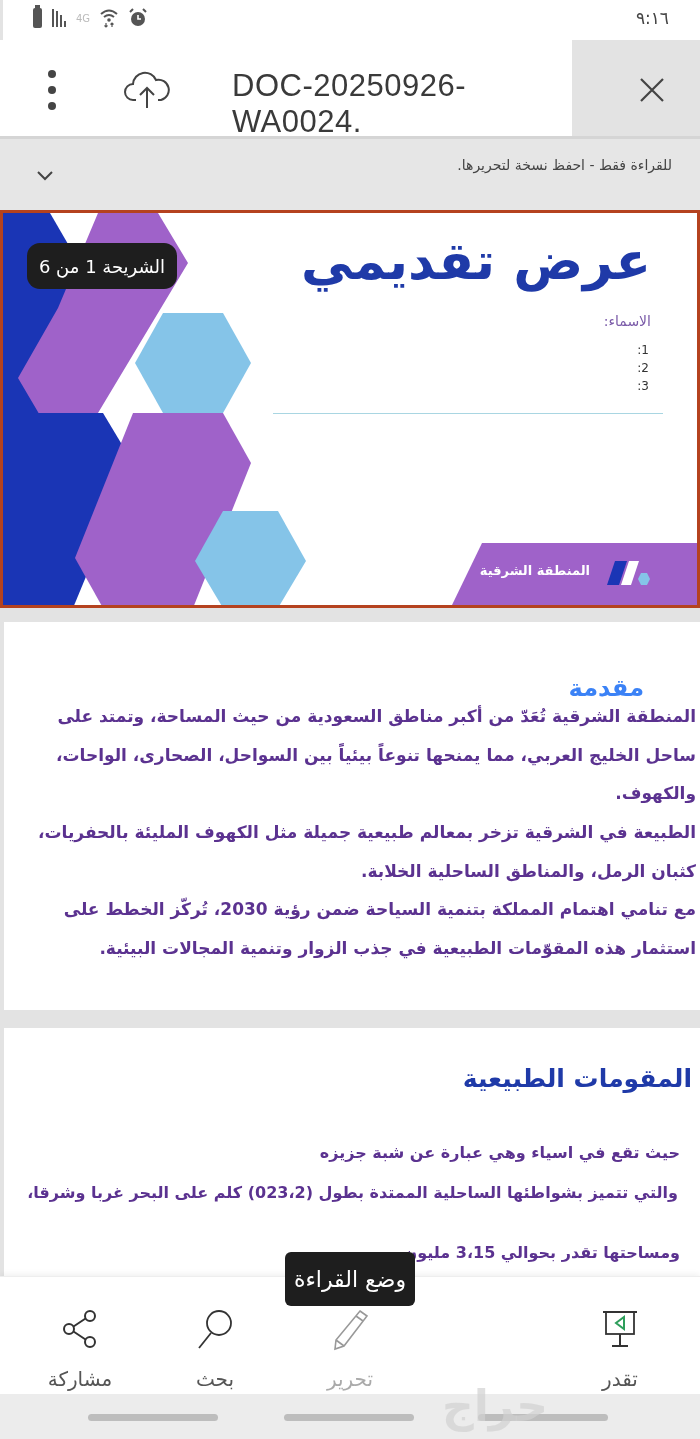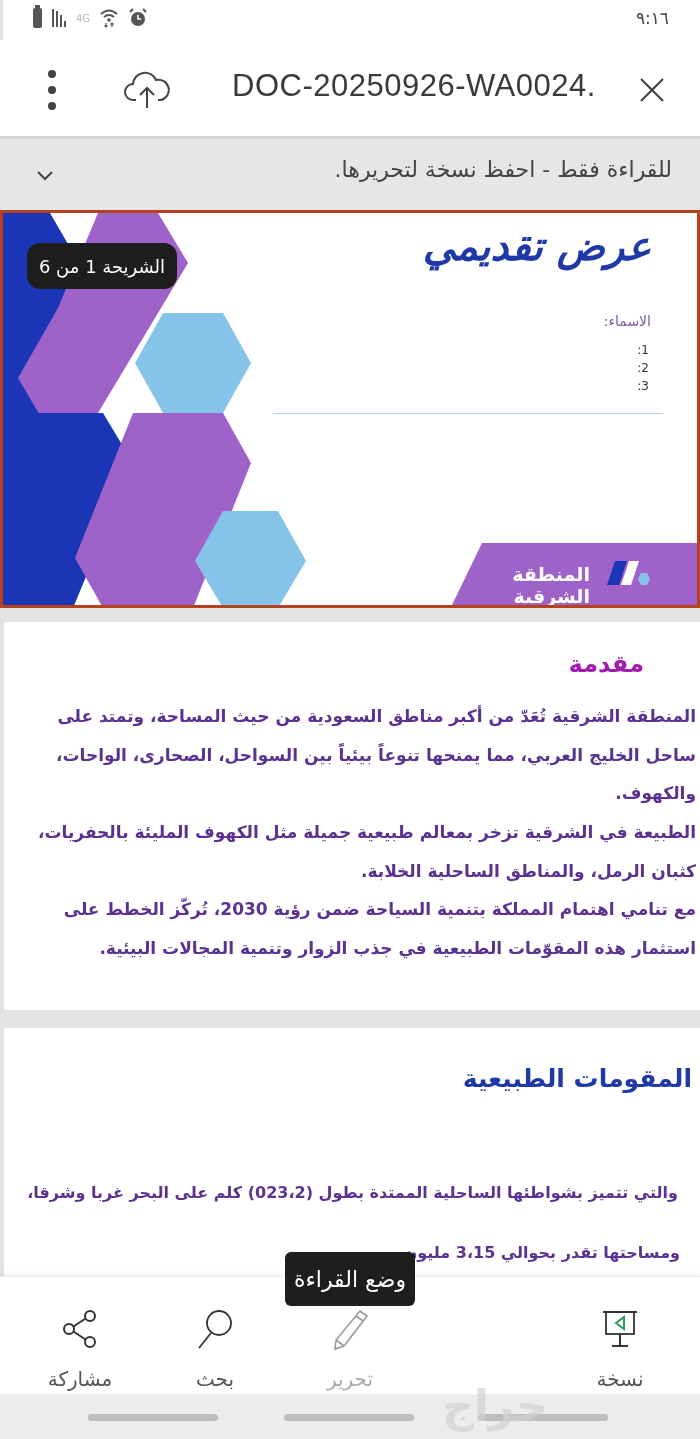--- a/index.html
+++ b/index.html
@@ -5,44 +5,44 @@
   * { box-sizing: border-box; margin: 0; padding: 0; }
   html, body { width: 700px; height: 1439px; overflow: hidden; background: #e3e3e3; font-family: "DejaVu Sans", sans-serif; }
   .status-bar { position: absolute; top: 0; left: 3px; width: 700px; height: 40px; background: #fff; }
   .status-icons { position: absolute; left: 30px; top: 8px; display: flex; gap: 10px; align-items: center; color: #555; font-size: 14px; }
   .battery { width: 9px; height: 20px; background: #555; border-radius: 2px; position: relative; }
   .battery::before { content: ""; position: absolute; top: -3px; left: 2px; width: 5px; height: 3px; background: #555; }
   .signal { display: flex; align-items: flex-end; gap: 2px; height: 18px; }
   .signal span { width: 2px; background: #555; }
   .status-time { position: absolute; right: 34px; top: 8px; font-size: 17px; color: #444; font-family: "DejaVu Sans", sans-serif; }
 
-  .app-header { position: absolute; top: 40px; left: 0; width: 700px; height: 96px; background: #fff; }
+  .app-header { position: absolute; top: 40px; left: 0; width: 572px; height: 96px; background: #fff; }
   .kebab { position: absolute; left: 44px; top: 30px; width: 16px; height: 40px; display: flex; flex-direction: column; justify-content: space-between; align-items: center; cursor: pointer; }
   .kebab span { width: 8px; height: 8px; border-radius: 50%; background: #444; }
   .cloud { position: absolute; left: 124px; top: 30px; width: 46px; height: 40px; cursor: pointer; }
   .doc-title { position: absolute; left: 232px; top: 28px; font-size: 31px; color: #3a3a3a; font-family: "Liberation Sans", sans-serif; letter-spacing: 0.5px; }
   .close-btn { position: absolute; left: 636px; top: 34px; width: 32px; height: 32px; cursor: pointer; }
 
   .banner { position: absolute; top: 136px; left: 0; width: 700px; height: 74px; background: #e6e6e6; border-top: 3px solid #d5d5d5; }
-  .banner-text { position: absolute; right: 28px; top: 18px; font-size: 22px; color: #444; direction: rtl; font-family: "DejaVu Sans", sans-serif; }
+  .banner-text { position: absolute; right: 28px; top: 18px; font-size: 14px; color: #444; direction: rtl; font-family: "DejaVu Sans", sans-serif; }
   .banner-chevron { position: absolute; left: 34px; top: 26px; width: 22px; height: 22px; cursor: pointer; }
 
   .slide1 { position: absolute; top: 210px; left: 0; width: 700px; height: 398px; background: #fff; border: 3px solid #b5421f; overflow: hidden; cursor: pointer; }
   .slide1 svg.hexes { position: absolute; left: 0; top: 0; }
   .slide-counter { position: absolute; left: 24px; top: 30px; width: 150px; height: 46px; background: #1e1e1e; border-radius: 13px; color: #fff; font-size: 18px; display: flex; align-items: center; justify-content: center; direction: rtl; }
-  .slide-title { position: absolute; right: 46px; top: 10px; font-size: 40px; font-weight: bold; color: #1f3aa8; direction: rtl; font-family: "DejaVu Sans", sans-serif; font-style: italic; }
+  .slide-title { position: absolute; right: 46px; top: 18px; font-size: 52px; font-weight: bold; color: #1f3aa8; direction: rtl; font-family: "DejaVu Sans", sans-serif; }
   .names-label { position: absolute; right: 46px; top: 100px; font-size: 14px; color: #7a5aa8; direction: rtl; }
   .names-list { position: absolute; right: 48px; top: 128px; font-size: 12px; color: #333; line-height: 18px; text-align: right; }
   .slide-divider { position: absolute; left: 270px; top: 200px; width: 390px; height: 1px; background: #a9d6e2; }
   .slide-footer { position: absolute; right: 0; top: 330px; width: 245px; height: 62px; background: #9f62c9; clip-path: polygon(30px 0, 100% 0, 100% 100%, 0 100%); }
-  .footer-text { position: absolute; right: 107px; top: 20px; color: #fff; font-size: 19px; font-weight: bold; direction: rtl; }
+  .footer-text { position: absolute; right: 107px; top: 20px; color: #fff; font-size: 13px; font-weight: bold; direction: rtl; }
   .footer-logo { position: absolute; right: 42px; top: 16px; }
 
   .slide2 { position: absolute; top: 622px; left: 4px; width: 696px; height: 388px; background: #fff; cursor: pointer; }
-  .sec-title { position: absolute; right: 56px; font-size: 24px; font-weight: bold; color: #a21caf; direction: rtl; }
+  .sec-title { position: absolute; right: 56px; font-size: 24px; font-weight: bold; color: #3b82f6; direction: rtl; margin-top: 24px; }
   .para { position: absolute; right: 4px; width: 660px; direction: rtl; text-align: right; font-size: 17px; font-weight: bold; color: #5b3290; line-height: 38.7px; }
 
   .slide3 { position: absolute; top: 1028px; left: 4px; width: 696px; height: 260px; background: #fff; cursor: pointer; }
   .sec-title2 { position: absolute; right: 8px; top: 36px; font-size: 25px; font-weight: bold; color: #1f3aa8; direction: rtl; }
   .line { position: absolute; direction: rtl; text-align: right; font-size: 16px; font-weight: bold; color: #5b3290; white-space: nowrap; }
 
   .tooltip { position: absolute; left: 285px; top: 1252px; width: 130px; height: 54px; background: #1e1e1e; color: #fff; font-size: 22px; display: flex; align-items: center; justify-content: center; border-radius: 6px; direction: rtl; z-index: 5; }
 
   .bottom-bar { position: absolute; top: 1276px; left: 0; width: 700px; height: 118px; background: #fff; border-top: 1px solid #eee; box-shadow: 0 -2px 6px rgba(0,0,0,0.06); }
   .tool { position: absolute; top: 0; width: 120px; height: 118px; display: flex; flex-direction: column; align-items: center; cursor: pointer; }
@@ -135,37 +135,38 @@
 
 <div class="slide2">
   <div class="sec-title" style="top:28px;">مقدمة</div>
   <div class="para" style="top:75px;">المنطقة الشرقية تُعَدّ من أكبر مناطق السعودية من حيث المساحة، وتمتد على ساحل الخليج العربي، مما يمنحها تنوعاً بيئياً بين السواحل، الصحارى، الواحات، والكهوف.</div>
   <div class="para" style="top:191px;">الطبيعة في الشرقية تزخر بمعالم طبيعية جميلة مثل الكهوف المليئة بالحفريات، كثبان الرمل، والمناطق الساحلية الخلابة.</div>
   <div class="para" style="top:268px;">مع تنامي اهتمام المملكة بتنمية السياحة ضمن رؤية 2030، تُركّز الخطط على استثمار هذه المقوّمات الطبيعية في جذب الزوار وتنمية المجالات البيئية.</div>
 </div>
 
 <div class="slide3">
   <div class="sec-title2">المقومات الطبيعية</div>
+  <div class="line" style="right:20px;top:115px;">حيث تقع في اسياء وهي عبارة عن شبة جزيزه</div>
   <div class="line" style="right:22px;top:155px;text-align:right;">والتي تتميز بشواطئها الساحلية الممتدة بطول (023،2) كلم على البحر غربا وشرقا،</div>
   <div class="line" style="right:20px;top:215px;">ومساحتها تقدر بحوالي 3،15 مليون</div>
 </div>
 
 <div class="tooltip">وضع القراءة</div>
 
 <div class="bottom-bar">
   <div class="tool" style="left:560px;">
     <div class="ico">
       <svg width="40" height="44" viewBox="0 0 40 44">
         <path d="M3 4 H37" stroke="#333" stroke-width="2"></path>
         <rect x="6" y="4" width="28" height="22" stroke="#333" stroke-width="1.8" fill="none"></rect>
         <polygon points="24,9 24,21 16,15" fill="none" stroke="#2e9e5b" stroke-width="2"></polygon>
         <path d="M20 26 V38 M12 38 H28" stroke="#333" stroke-width="2"></path>
       </svg>
     </div>
-    <div class="lbl">نسخة</div>
+    <div class="lbl">تقدر</div>
   </div>
   <div class="tool" style="left:155px;">
     <div class="ico">
       <svg width="40" height="44" viewBox="0 0 40 44">
         <circle cx="24" cy="15" r="12" stroke="#333" stroke-width="1.8" fill="none"></circle>
         <path d="M16 25 L4 40" stroke="#333" stroke-width="1.8"></path>
       </svg>
     </div>
     <div class="lbl">بحث</div>
   </div>

